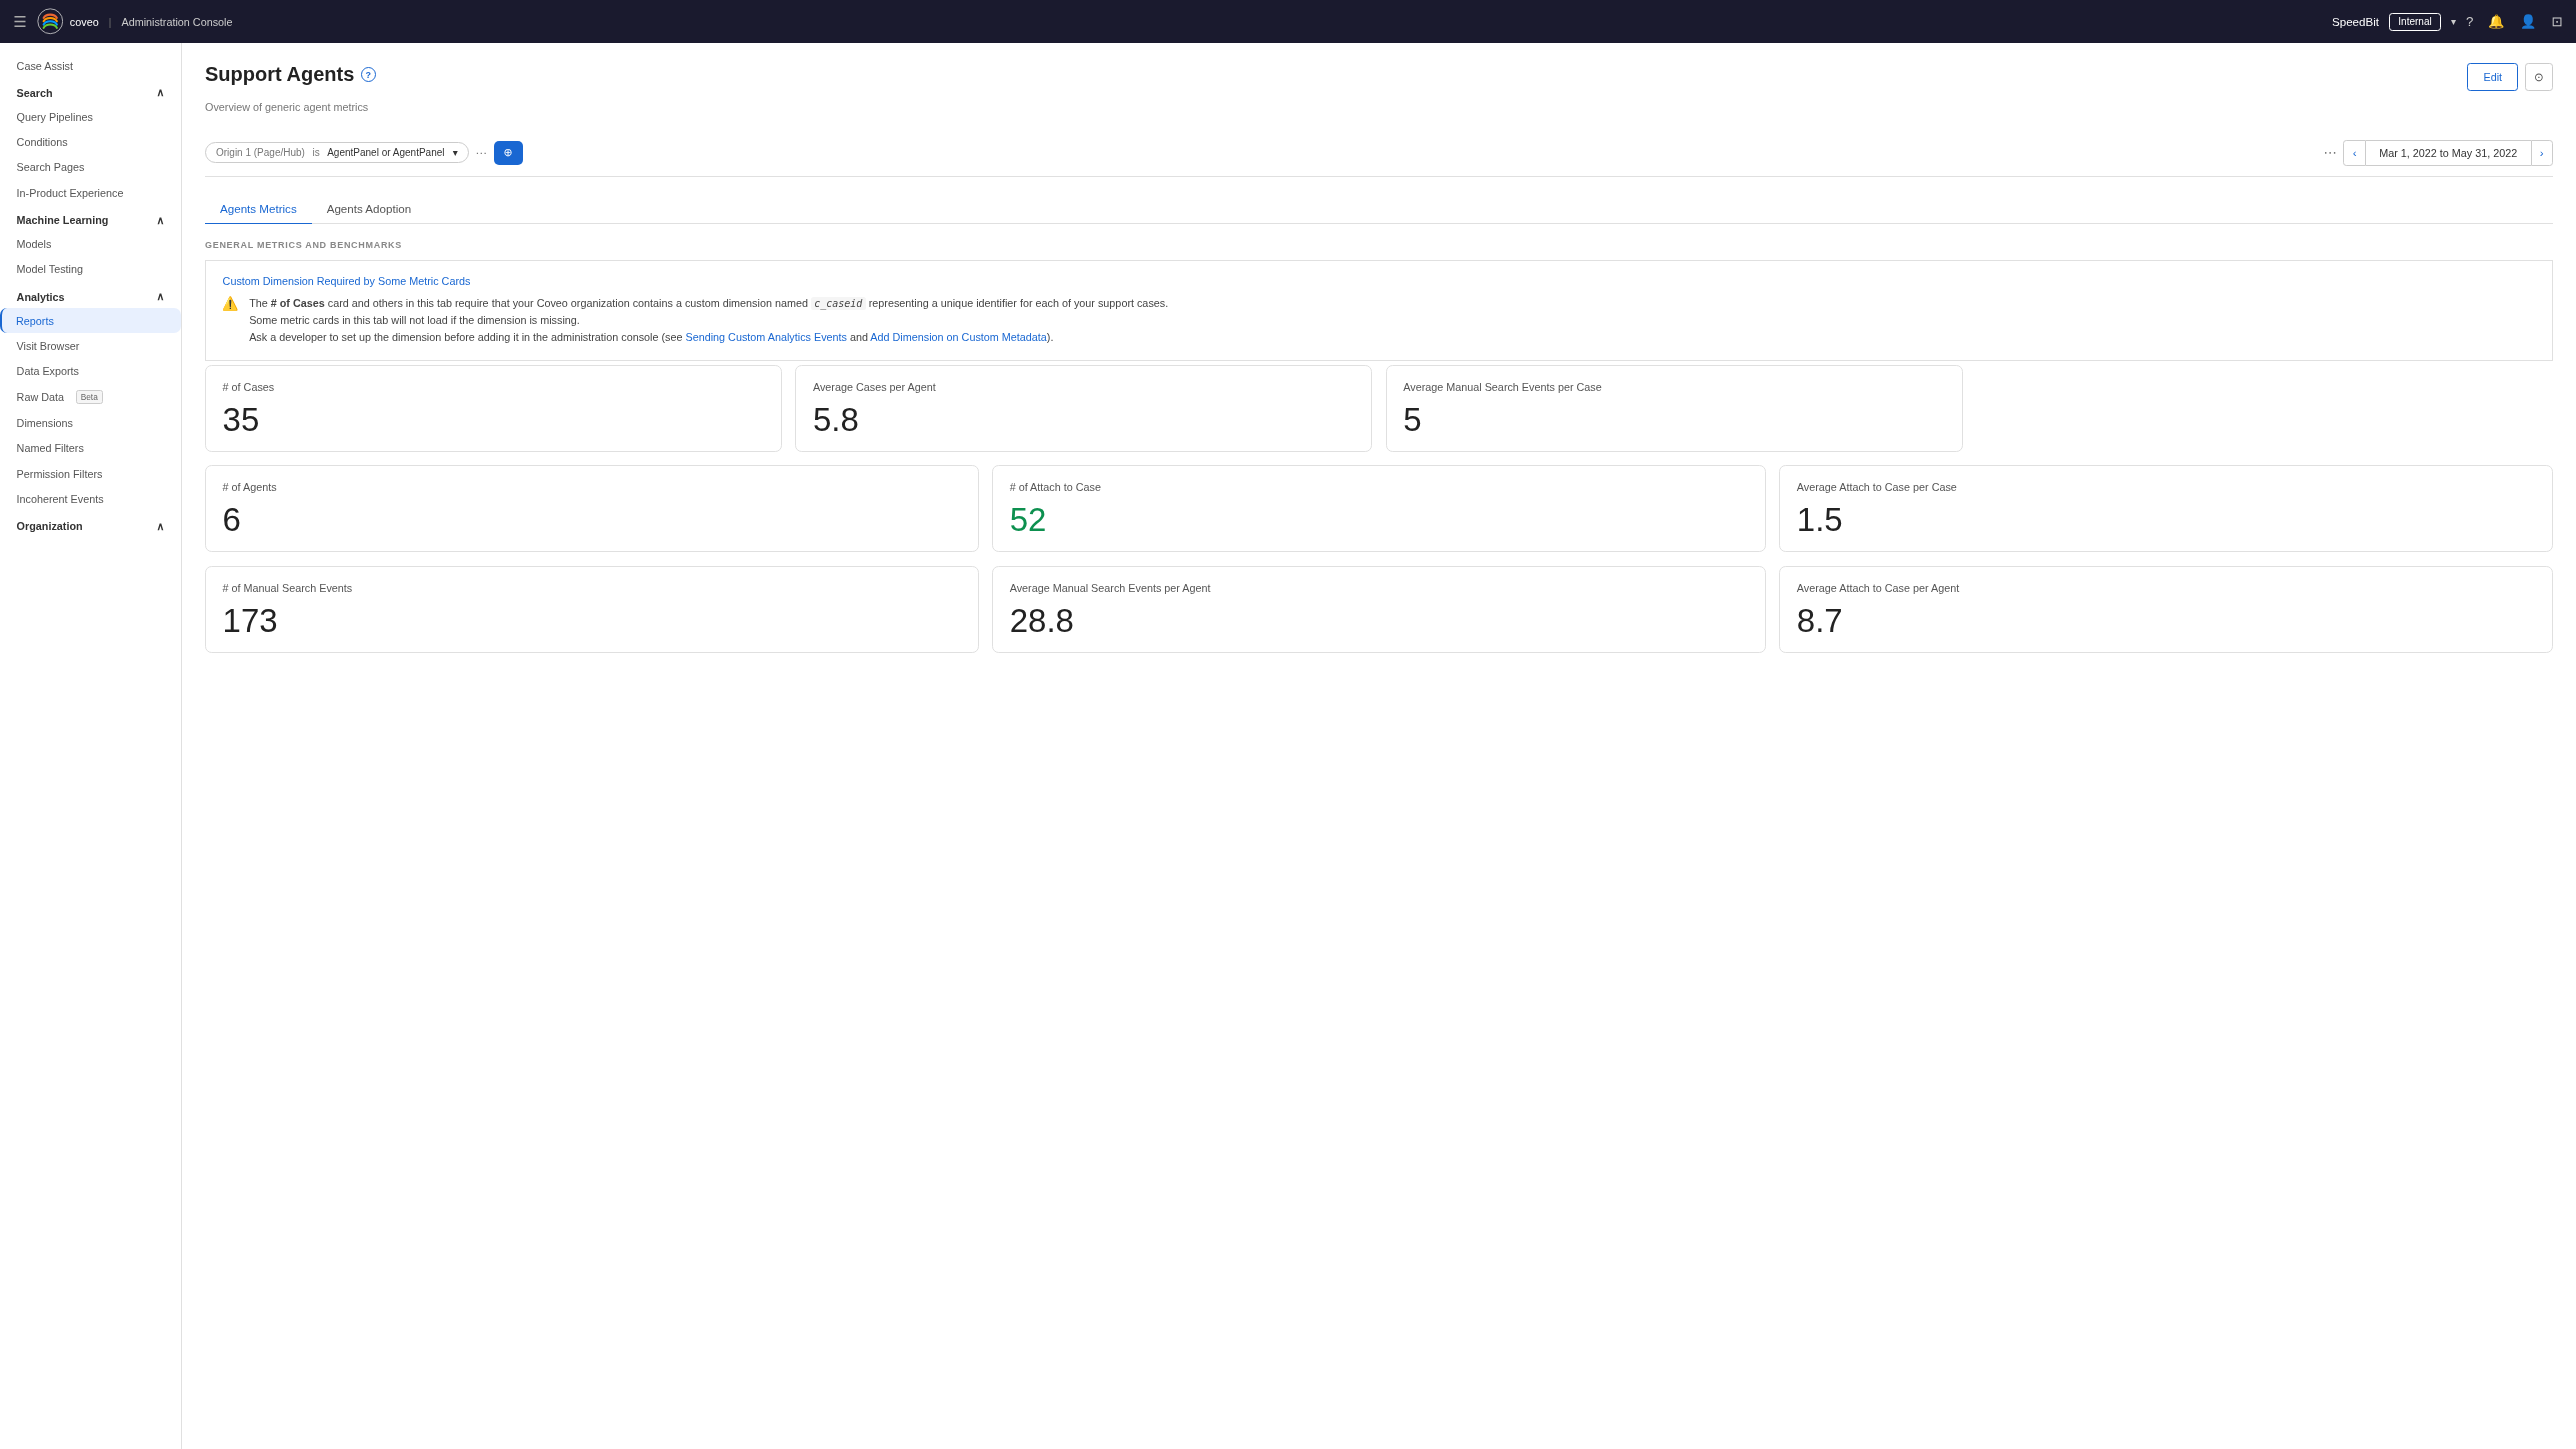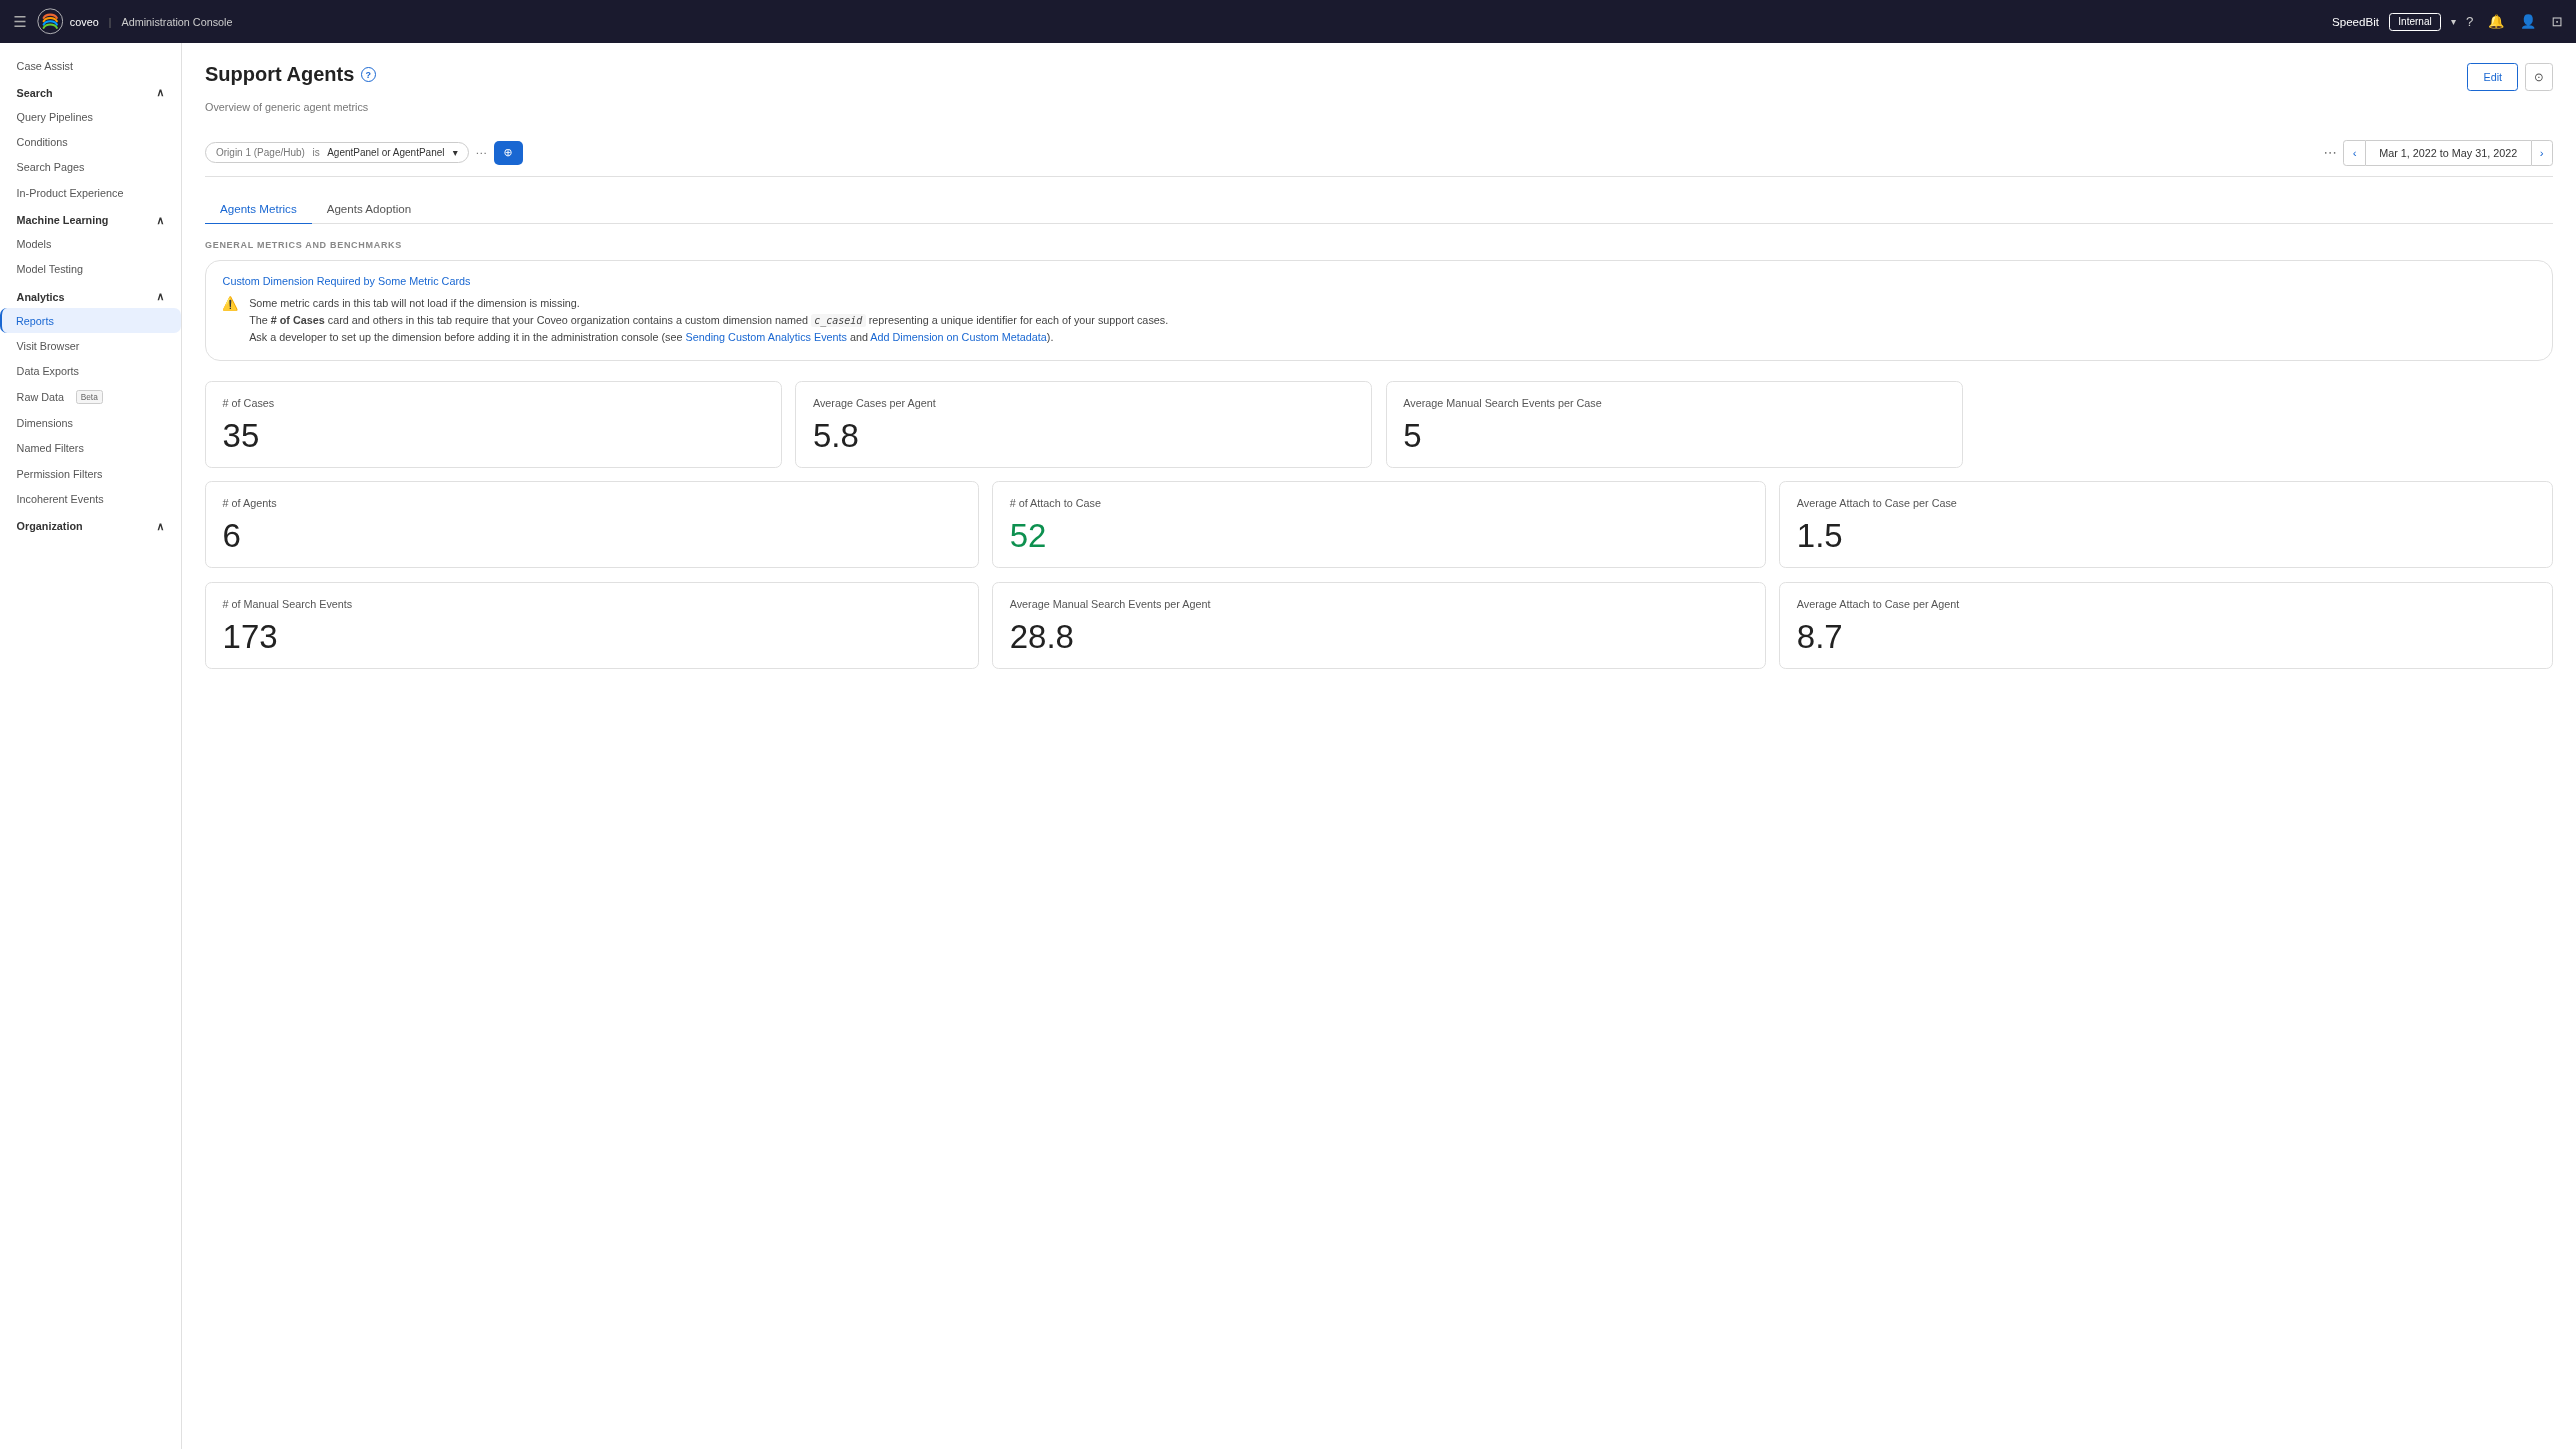--- a/index.html
+++ b/index.html
@@ -224,23 +224,23 @@
       font-weight: 600;
       color: #888;
       letter-spacing: 0.7px;
       text-transform: uppercase;
       margin-bottom: 10px;
     }
 
     
     .warning-box {
       border: 0.8px solid #e0e0e0;
-      border-radius: 15px;
+      border-radius: 0;
       padding: 13.3px 16.6px;
-      margin-bottom: 20px;
+      margin-bottom: 4px;
       background: #fff;
     }
     .warning-title {
       color: #1967d2;
       font-size: 10.8px;
       font-weight: 500;
       margin-bottom: 8.3px;
       cursor: pointer;
     }
     .warning-content { display: flex; gap: 10px; align-items: flex-start; }
@@ -449,24 +449,24 @@
     <div class="tab">Agents Adoption</div>
   </div>
 
   <div class="section-title">GENERAL METRICS AND BENCHMARKS</div>
 
   <div class="warning-box">
     <div class="warning-title">Custom Dimension Required by Some Metric Cards</div>
     <div class="warning-content">
       <span class="warning-icon">⚠️</span>
       <div class="warning-text">
-        <div>Some metric cards in this tab will not load if the dimension is missing.</div>
         <div>
           The <strong># of Cases</strong> card and others in this tab require that your Coveo organization contains a custom dimension named <em>c_caseid</em> representing a unique identifier for each of your support cases.
         </div>
+        <div>Some metric cards in this tab will not load if the dimension is missing.</div>
         <div>Ask a developer to set up the dimension before adding it in the administration console (see <a class="warning-link" href="#">Sending Custom Analytics Events</a> and <a class="warning-link" href="#">Add Dimension on Custom Metadata</a>).</div>
       </div>
     </div>
   </div>
 
   <div class="metrics-grid">
     <div class="metric-card">
       <div class="metric-card-title"># of Cases</div>
       <div class="metric-card-value">35</div>
     </div>

